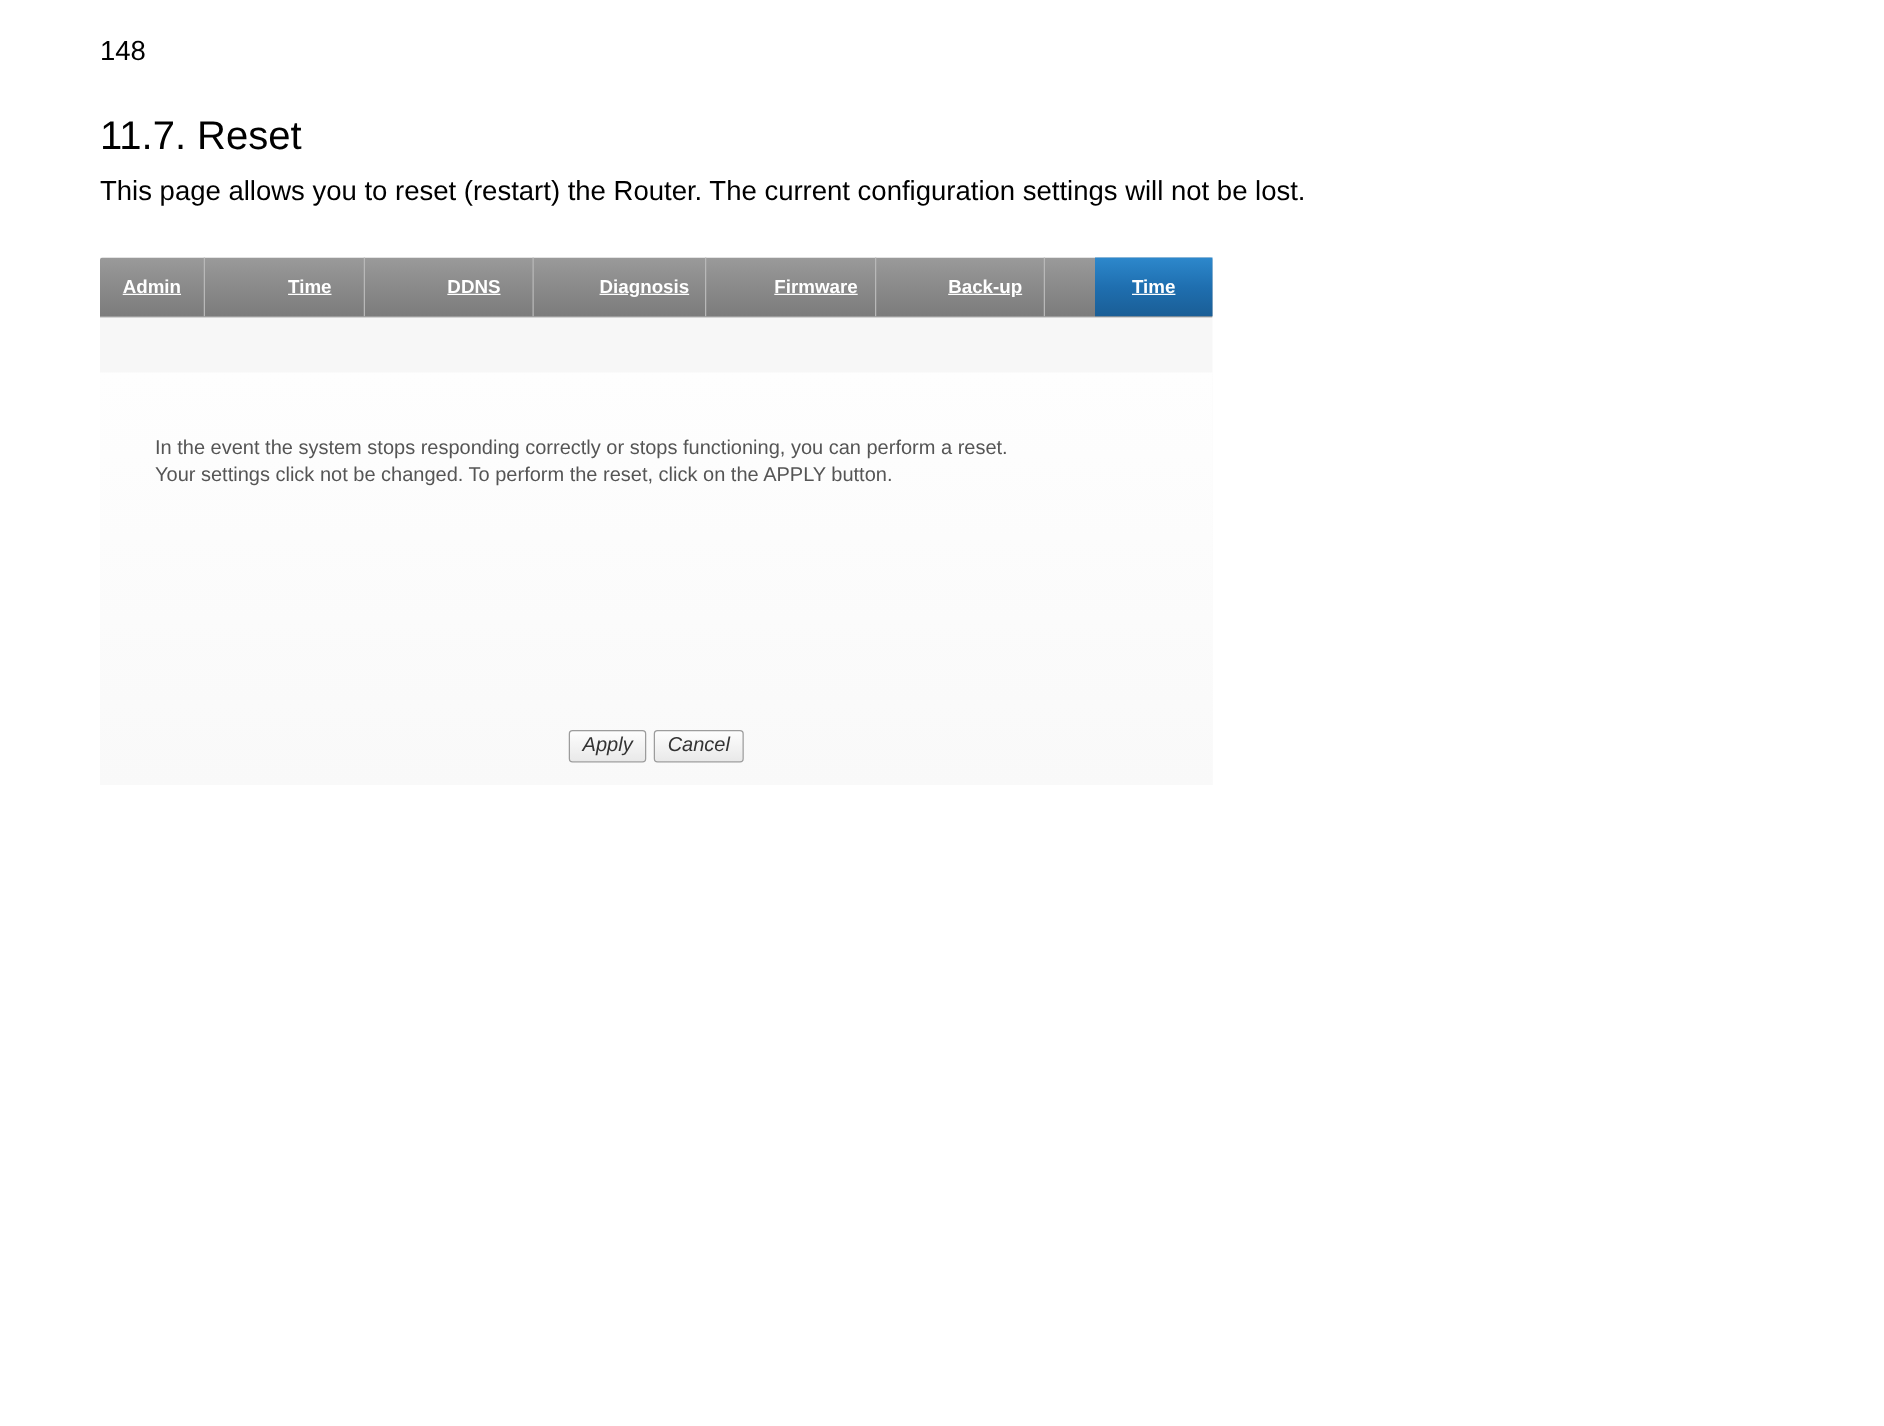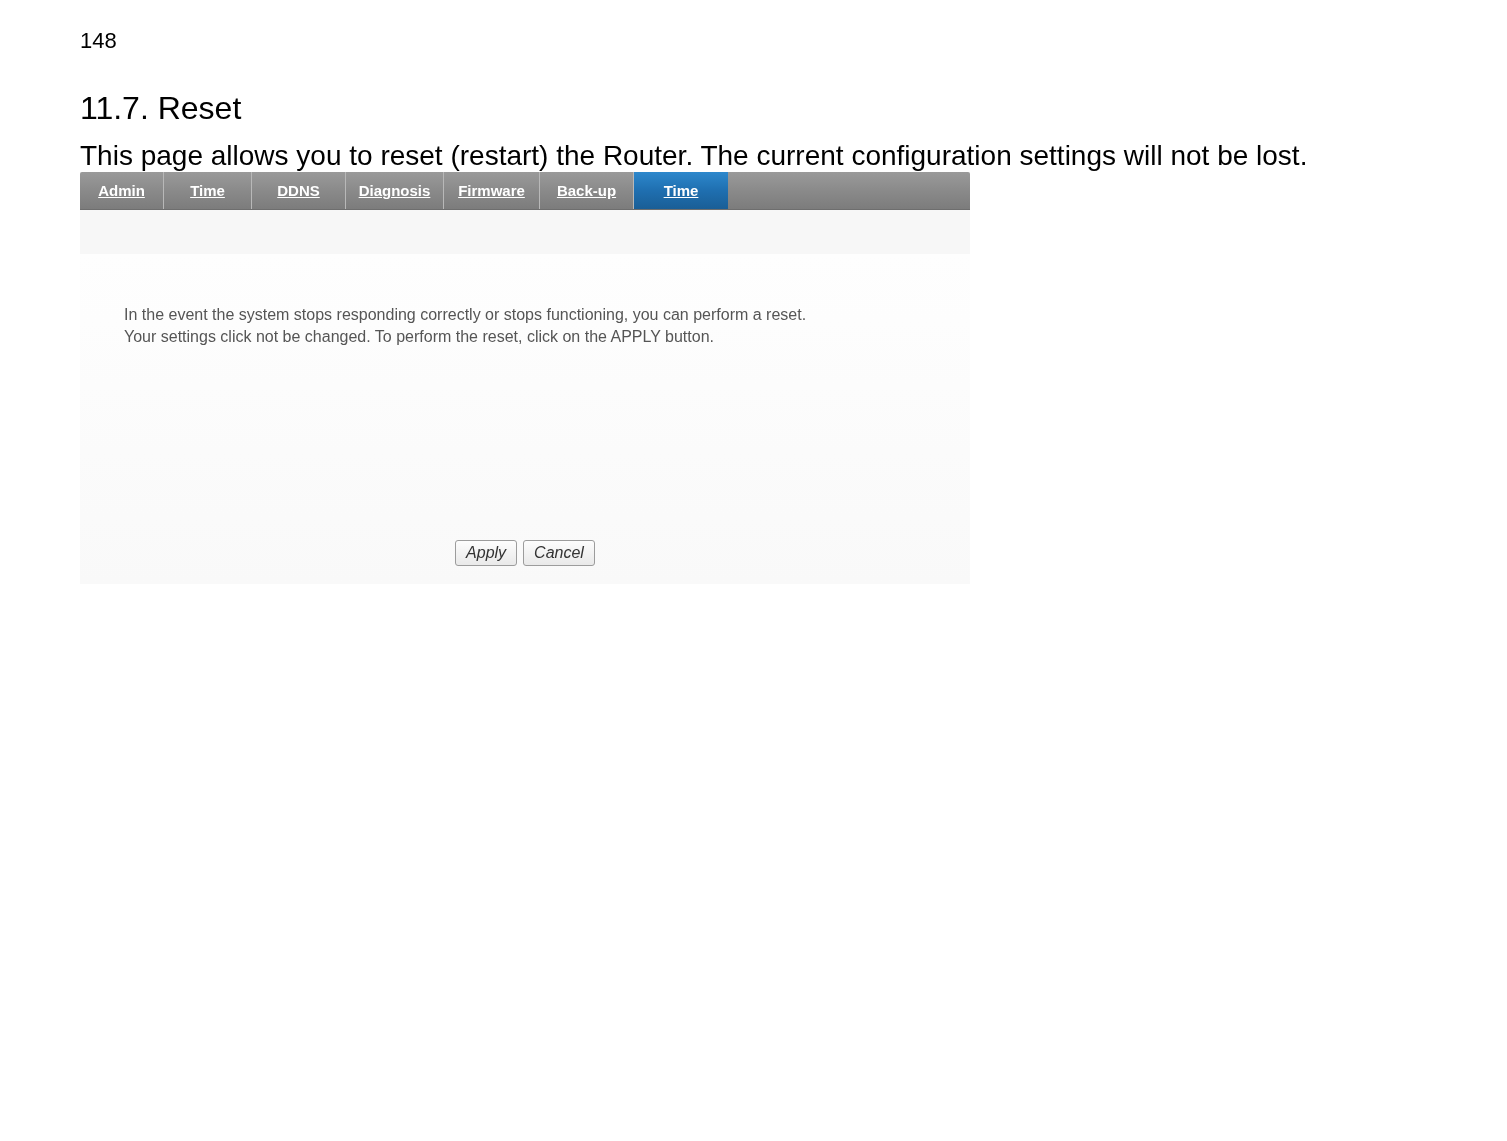--- a/index.html
+++ b/index.html
@@ -22,34 +22,36 @@
       top: 90px;
       left: 80px;
       right: 80px;
     }
     .section-heading {
       font-size: 32px;
       font-weight: normal;
       margin-bottom: 13px;
     }
     .section-intro {
-      font-size: 28px;
+      font-size: 22px;
+      margin-bottom: 40px;
     }
     .router-ui {
       width: 890px;
       background: #f7f7f7;
       position: relative;
     }
     .tab-bar {
       display: flex;
-      height: 38px;
+      height: 48px;
       background: linear-gradient(to bottom, #9a9a9a 0%, #8a8a8a 50%, #7c7c7c 100%);
       border-top-left-radius: 2px;
       border-top-right-radius: 2px;
       border-bottom: 1px solid #6e6e6e;
+      justify-content: space-between;
     }
     .tab {
       flex: 0 0 auto;
       padding: 0 14px;
       display: flex;
       align-items: center;
       justify-content: center;
       color: #ffffff;
       font-weight: bold;
       font-size: 15px;

